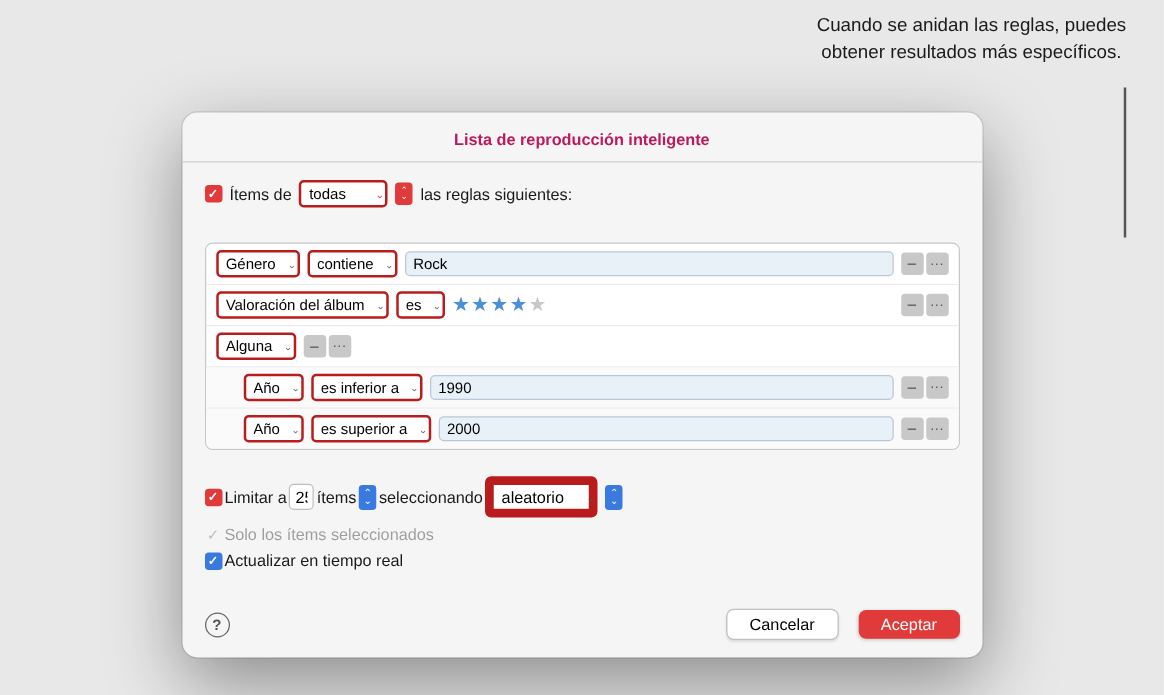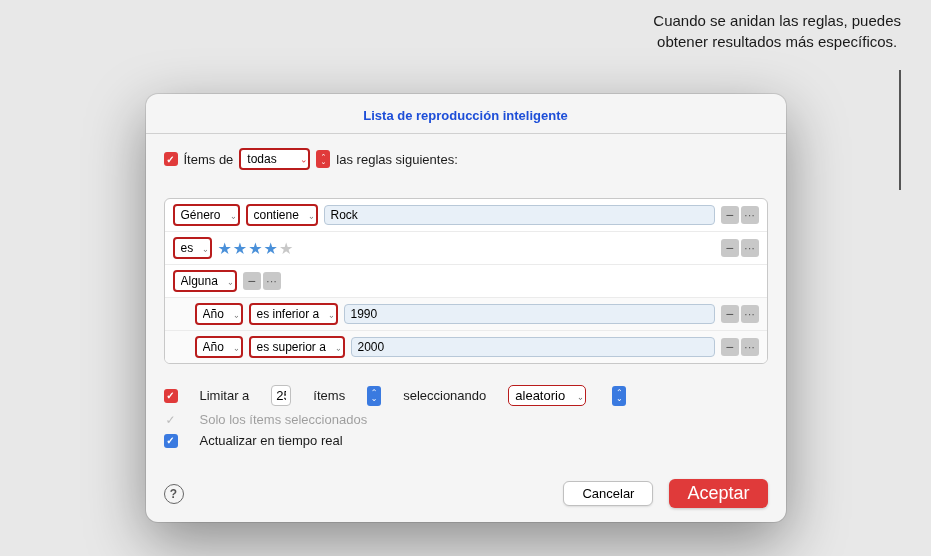--- a/index.html
+++ b/index.html
@@ -44,21 +44,21 @@
       width: 640px;
       padding: 0;
       position: relative;
       margin-top: 60px;
     }
 
     .dialog-title {
       text-align: center;
       font-size: 13px;
       font-weight: 600;
-      color: #1d4ed8;
+      color: #be185d;
       padding: 14px 20px 10px;
       border-bottom: 1px solid #d0d0d0;
     }
 
     .dialog-body {
       padding: 14px 18px 14px 18px;
     }
 
     
     .top-rule-row {
@@ -247,21 +247,21 @@
     }
 
     
     .bottom-options {
       padding: 4px 0;
     }
 
     .option-row {
       display: flex;
       align-items: center;
-      gap: 22px;
+      gap: 2px;
       padding: 3px 0;
     }
 
     .option-row.disabled {
       opacity: 0.4;
     }
 
     .checkbox-blue {
       width: 14px;
       height: 14px;
@@ -322,21 +322,21 @@
       content: "⌄";
       color: white;
       font-size: 8px;
       line-height: 1;
       display: block;
       margin-top: -2px;
     }
 
     .select-aleatorio {
       background: white;
-      border: 1px solid #b91c1c;
+      border: 7px solid #b91c1c;
       border-radius: 5px;
       padding: 2px 18px 2px 6px;
       font-size: 13px;
       appearance: none;
       -webkit-appearance: none;
       cursor: pointer;
     }
 
     .sel-wrap-aleatorio {
       position: relative;
@@ -420,21 +420,21 @@
       font-size: 13px;
       cursor: pointer;
       box-shadow: 0 1px 2px rgba(0,0,0,0.1);
     }
 
     .btn-accept {
       background: #e03a3a;
       border: none;
       border-radius: 6px;
       padding: 4px 18px;
-      font-size: 18px;
+      font-size: 13px;
       color: white;
       cursor: pointer;
       font-weight: 500;
       box-shadow: 0 1px 3px rgba(0,0,0,0.2);
     }
   </style>
 </head>
 <body>
 
 <div class="tooltip-area">
@@ -475,20 +475,25 @@
           </select>
         </div>
         <input class="rule-value-input" type="text" value="Rock" style="">
         <div class="btn-group">
           <div class="btn-minus">−</div>
           <div class="btn-dots">···</div>
         </div>
       </div>
 
       <div class="rule-row">
+        <div class="sel-wrap">
+          <select class="rule-select">
+            <option>Valoración del álbum</option>
+          </select>
+        </div>
         <div class="sel-wrap">
           <select class="rule-select">
             <option>es</option>
           </select>
         </div>
         <div class="stars-display">
           <span class="star filled">★</span>
           <span class="star filled">★</span>
           <span class="star filled">★</span>
           <span class="star filled">★</span>

